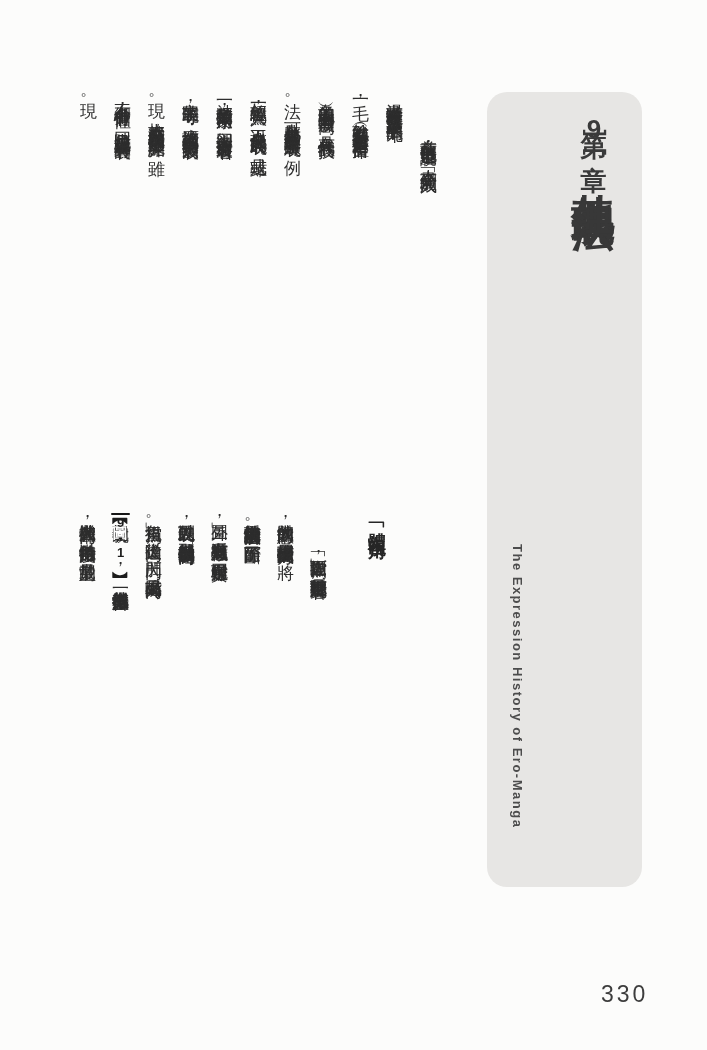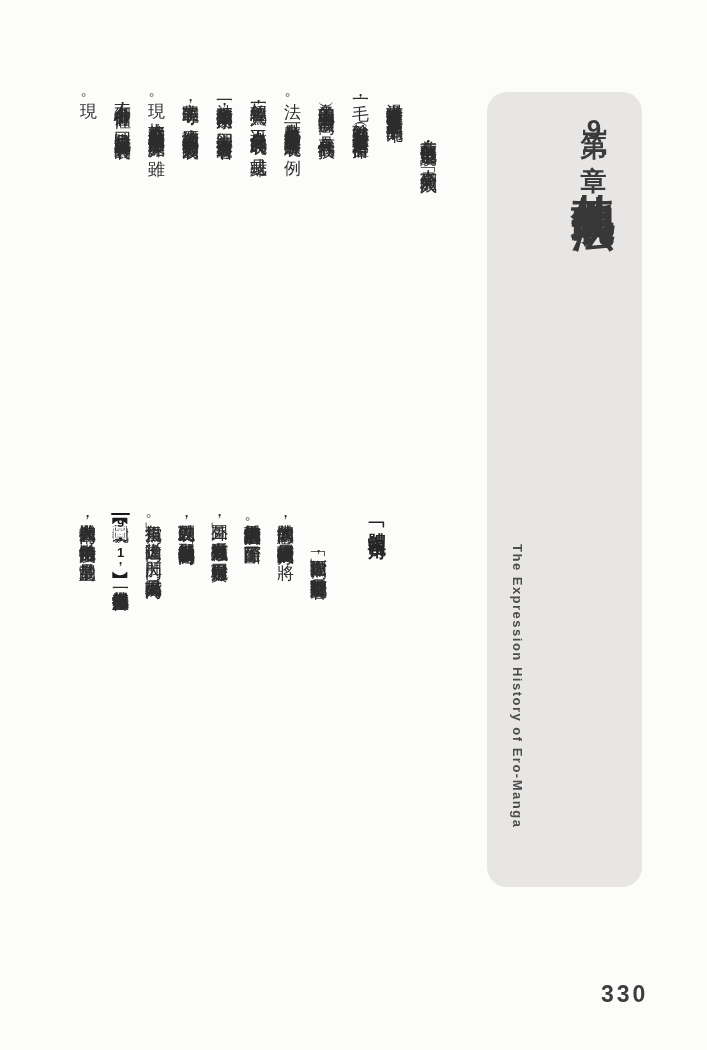--- a/index.html
+++ b/index.html
@@ -38,21 +38,21 @@
   
   .seg-ref { font-family:"Liberation Sans","DejaVu Sans",sans-serif; font-weight:700; color:#1c1c1c; }
   .seg-inv { font-family:"Liberation Sans","DejaVu Sans",sans-serif; font-weight:700;
              background:#161616; color:#ffffff; font-size:15px; border-radius:2px;
              padding:1px 1px; }
   .seg-num { font-family:"Liberation Sans","DejaVu Sans",sans-serif; font-weight:700;
              text-orientation:upright; font-size:13px; letter-spacing:0; color:#1c1c1c; }
 
   .page-number { position:absolute; left:601px; top:981px;
                  font-family:"Liberation Sans","DejaVu Sans",sans-serif;
-                 font-size:23px; font-weight:700; letter-spacing:3px; color:#3d3d3d; }
+                 font-size:23px; font-weight:400; letter-spacing:3px; color:#3d3d3d; }
 </style>
 </head>
 <body>
 
 <div class="page">
 
   <div class="banner">
     <div class="banner-title">
       <span class="chapter-label"><span>［第</span><span class="seg-up">9</span><span>章］</span></span>
       <span class="title-main">其他的表現法</span>

